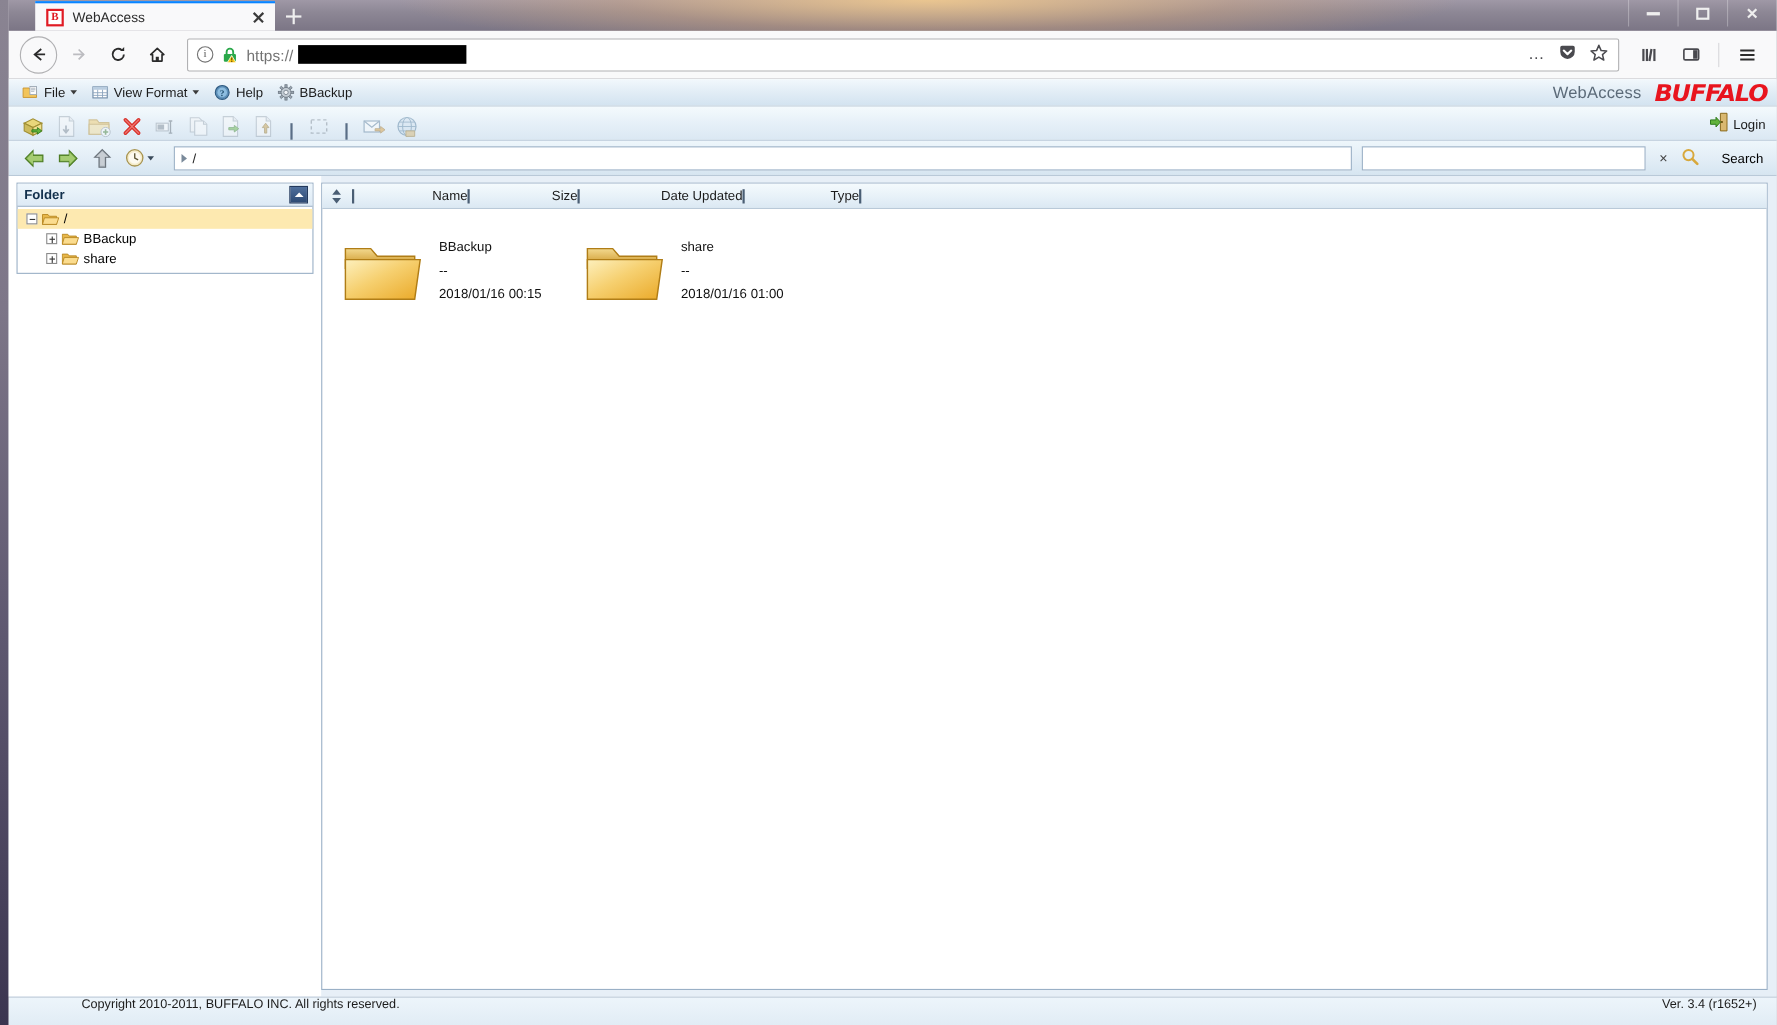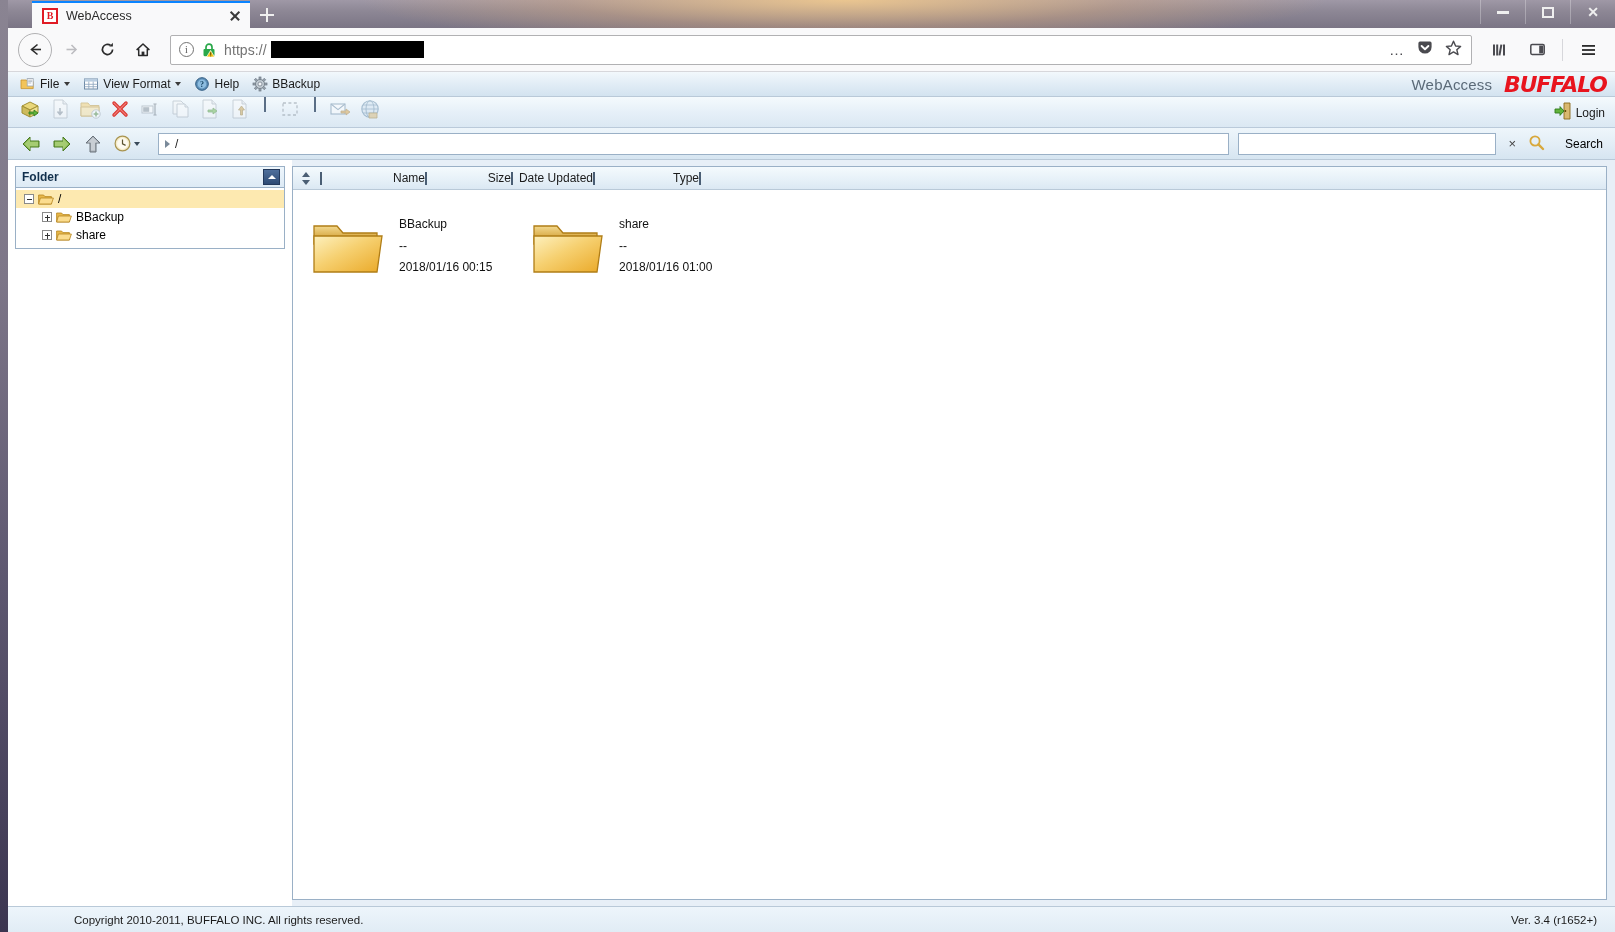--- a/index.html
+++ b/index.html
@@ -134,21 +134,21 @@
     display: flex; align-items: center; gap: 14px;
   }
   #brand-webaccess { color: #5b6a78; font-size: 15px; letter-spacing:.2px;}
   #brand-buffalo {
     color: #e8141e; font-size: 21px; font-weight: bold; font-style: italic;
     font-family: "DejaVu Sans", sans-serif; letter-spacing: -1px;
     transform: scaleX(1.04);
   }
 
   #toolbar {
-    height: 31px; flex: none; display: flex; align-items: flex-start; gap: 6px;
+    height: 31px; flex: none; display: flex; align-items: flex-end; gap: 6px;
     padding: 0 10px;
     background: linear-gradient(180deg,#f4fafd 0%,#e6f0f8 50%,#dbe8f3 100%);
     border-bottom: 1px solid #bacada;
     position: relative;
   }
   .tb { width: 24px; height: 24px; position: relative; cursor: pointer; flex: none;}
   .tb.dis { opacity: .45; }
   .tb-sep { width: 2px; height: 15px; background: #5a6e86; margin: 0 6px; flex:none; }
   #login-btn {
     position: absolute; right: 10px; top: 0; height: 31px;
@@ -232,21 +232,21 @@
     border-left:4.5px solid transparent;border-right:4.5px solid transparent;border-top:5px solid #4a5e74;
   }
 
   #items { flex: 1; padding: 24px 0 0 18px; display: flex; flex-wrap: wrap; align-content: flex-start; }
   .item { width: 220px; height: 90px; display: flex; gap: 14px; cursor: pointer; }
   .item-ico { width: 74px; height: 62px; flex: none; position: relative; }
   .item-text { padding-top: 4px; font-size: 12px; line-height: 13.6px; color: #111; }
   .item-text div { margin-bottom: 8px; }
 
   #footer {
-    height: 26px; flex: none; display: flex; align-items: center;
+    height: 26px; flex: none; display: flex; align-items: flex-start;
     padding: 0 18px;
     background: linear-gradient(180deg,#edf5fb 0%,#e1ecf5 100%);
     border-top: 1px solid #b9c9d8; font-size: 11.5px; color: #1b1b1b; gap: 36px;
   }
   #footer .right { margin-left: auto; }
   #copyright { margin-left: 48px; }
 </style>
 </head>
 <body>
 
@@ -613,23 +613,23 @@
       </div>
 
       <div id="fileview">
         <div id="colheads">
           <div style="width:27px;display:flex;justify-content:center;">
             <span class="sort-ico"></span>
           </div>
           <div class="colsep"></div>
           <div class="col" style="width:103px;">Name</div>
           <div class="colsep"></div>
-          <div class="col" style="width:84px;">Size</div>
+          <div class="col" style="width:98px;">Size</div>
           <div class="colsep"></div>
-          <div class="col" style="width:80px;">Date Updated</div>
+          <div class="col" style="width:118px;margin-left:30px;">Date Updated</div>
           <div class="colsep"></div>
           <div class="col" style="width:104px;">Type</div>
           <div class="colsep"></div>
         </div>
 
         <div id="items">
 
           <div class="item">
             <span class="item-ico">
               <svg width="74" height="62" viewBox="0 0 74 62">

